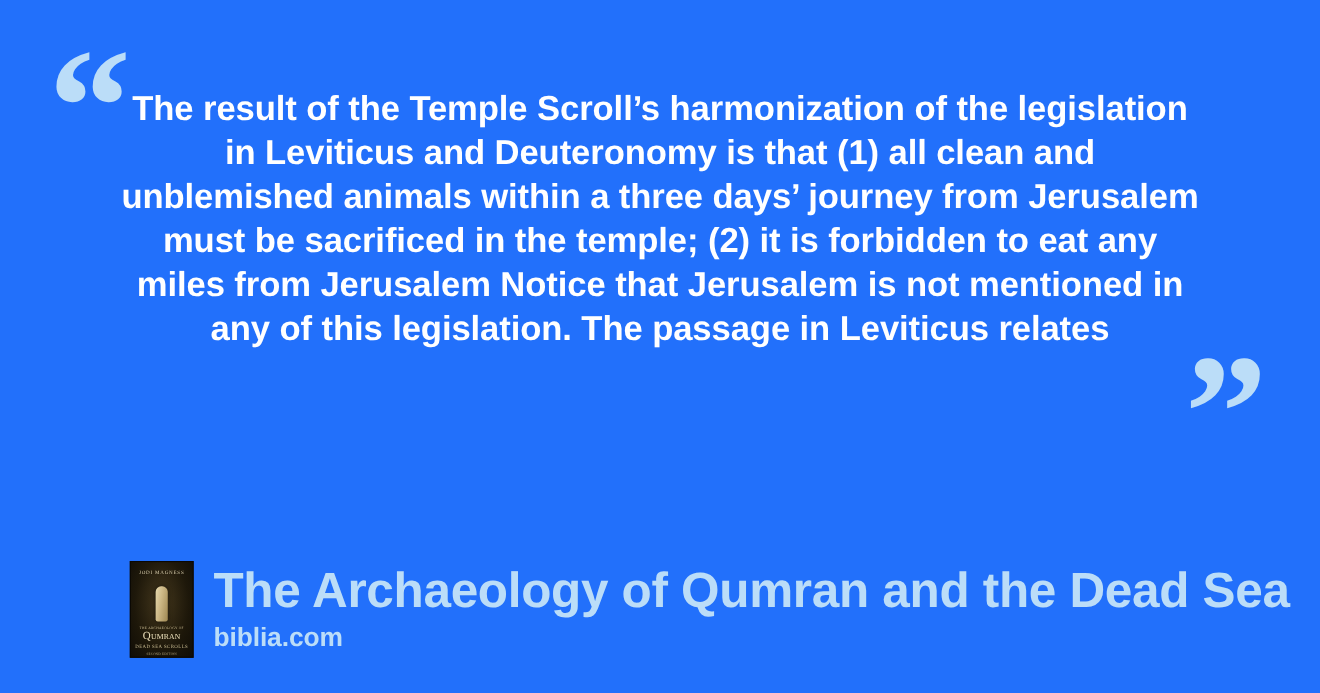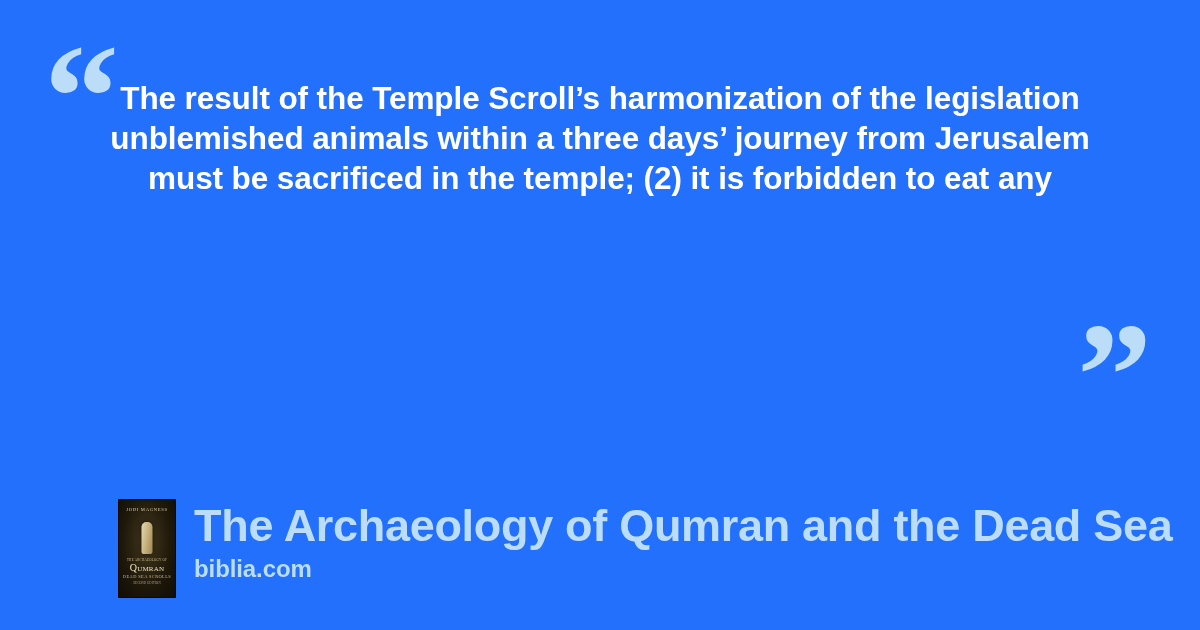--- a/index.html
+++ b/index.html
@@ -65,21 +65,21 @@
     position: absolute;
     left: 118px;
     bottom: 32px;
     display: flex;
     align-items: flex-start;
   }
 
   .book-cover {
     position: relative;
     width: 58px;
-    height: 99px;
+    height: 88px;
     flex: 0 0 auto;
     background: #171208;
     border: 1px solid #0a0804;
     box-sizing: border-box;
     overflow: hidden;
     background-image:
       radial-gradient(ellipse at 50% 45%, rgba(120,100,55,0.45) 0%, rgba(30,24,10,0.9) 62%, #100d06 100%),
       linear-gradient(160deg, #2b2212 0%, #171106 55%, #0d0a04 100%);
   }
   .bc-author {
@@ -184,22 +184,25 @@
 </style>
 </head>
 <body>
 
 <div class="card">
 
   <span class="quote-mark quote-open">“</span>
 
   <div class="quote-block">
     <p class="quote-text">The result of the Temple Scroll’s harmonization of the legislation</p>
+    <p class="quote-text">in Leviticus and Deuteronomy is that (1) all clean and</p>
     <p class="quote-text">unblemished animals within a three days’ journey from Jerusalem</p>
     <p class="quote-text">must be sacrificed in the temple; (2) it is forbidden to eat any</p>
+    <p class="quote-text">miles from Jerusalem Notice that Jerusalem is not mentioned in</p>
+    <p class="quote-text">any of this legislation. The passage in Leviticus relates</p>
   </div>
 
   <span class="quote-mark quote-close">”</span>
 
   <div class="footer">
 
     <div class="book-cover">
       <div class="bc-author">Jodi Magness</div>
       <div class="bc-scroll"></div>
       <div class="bc-sub-top">The Archaeology of</div>

